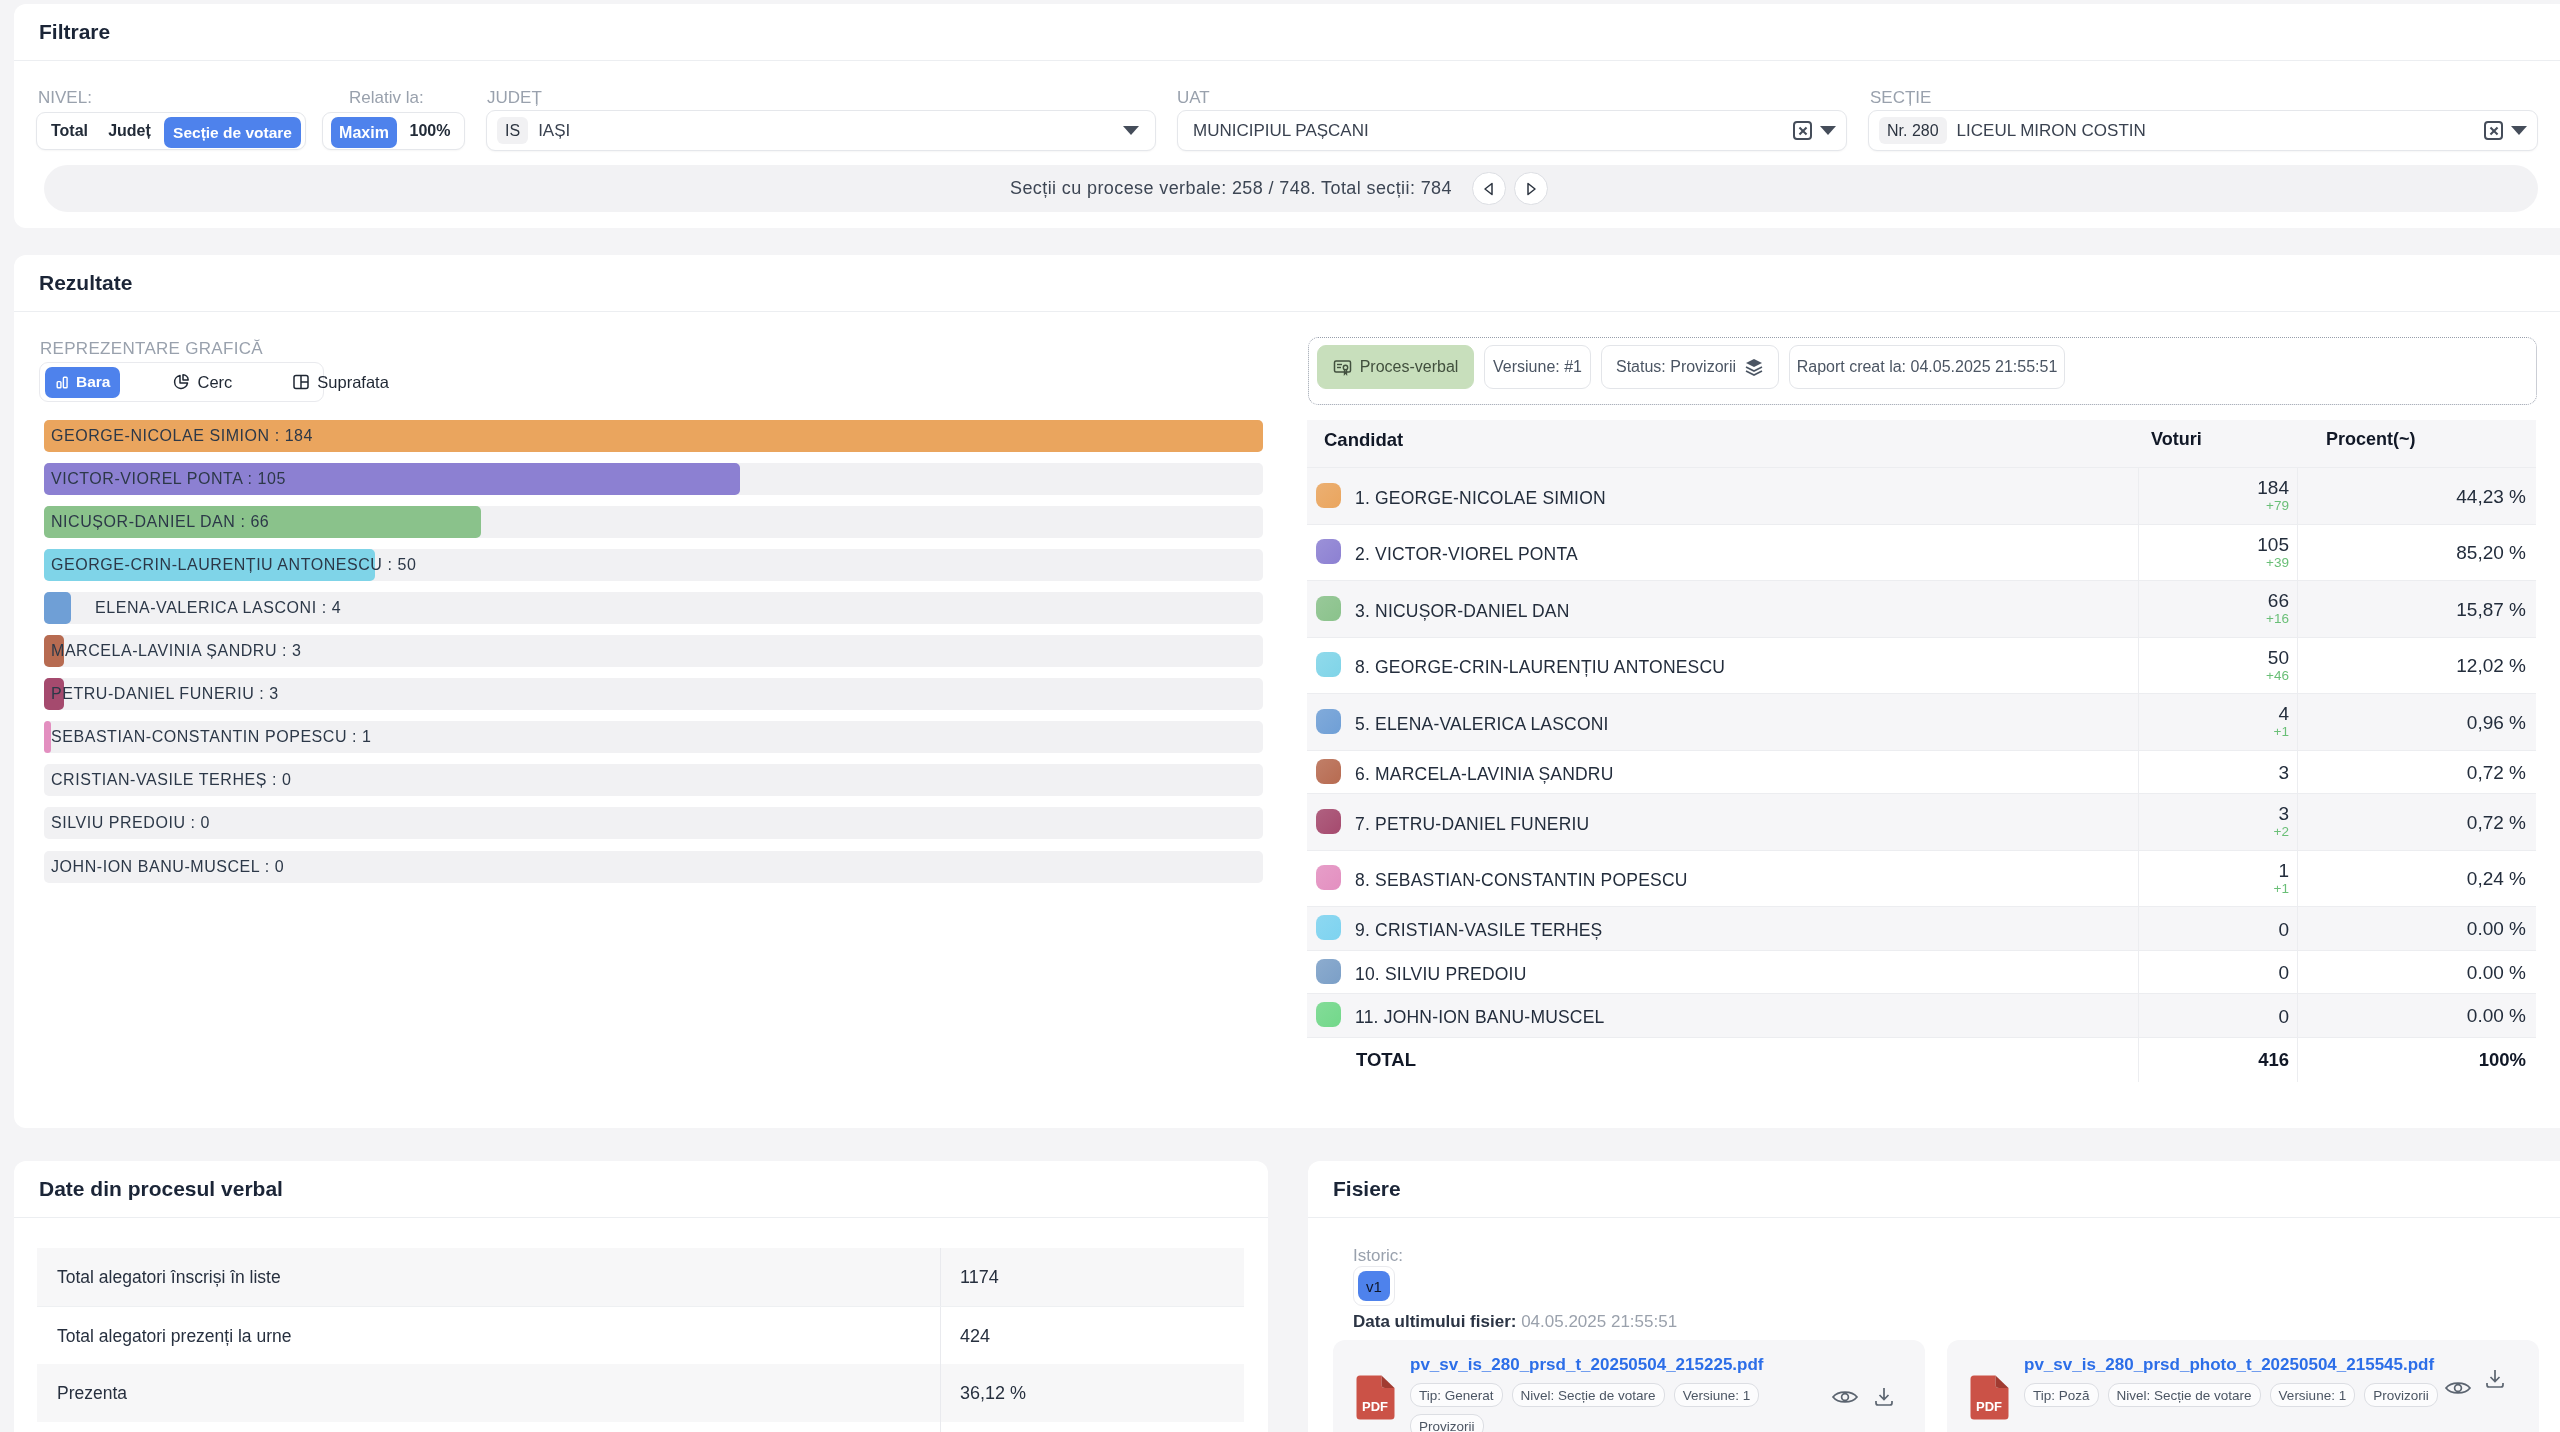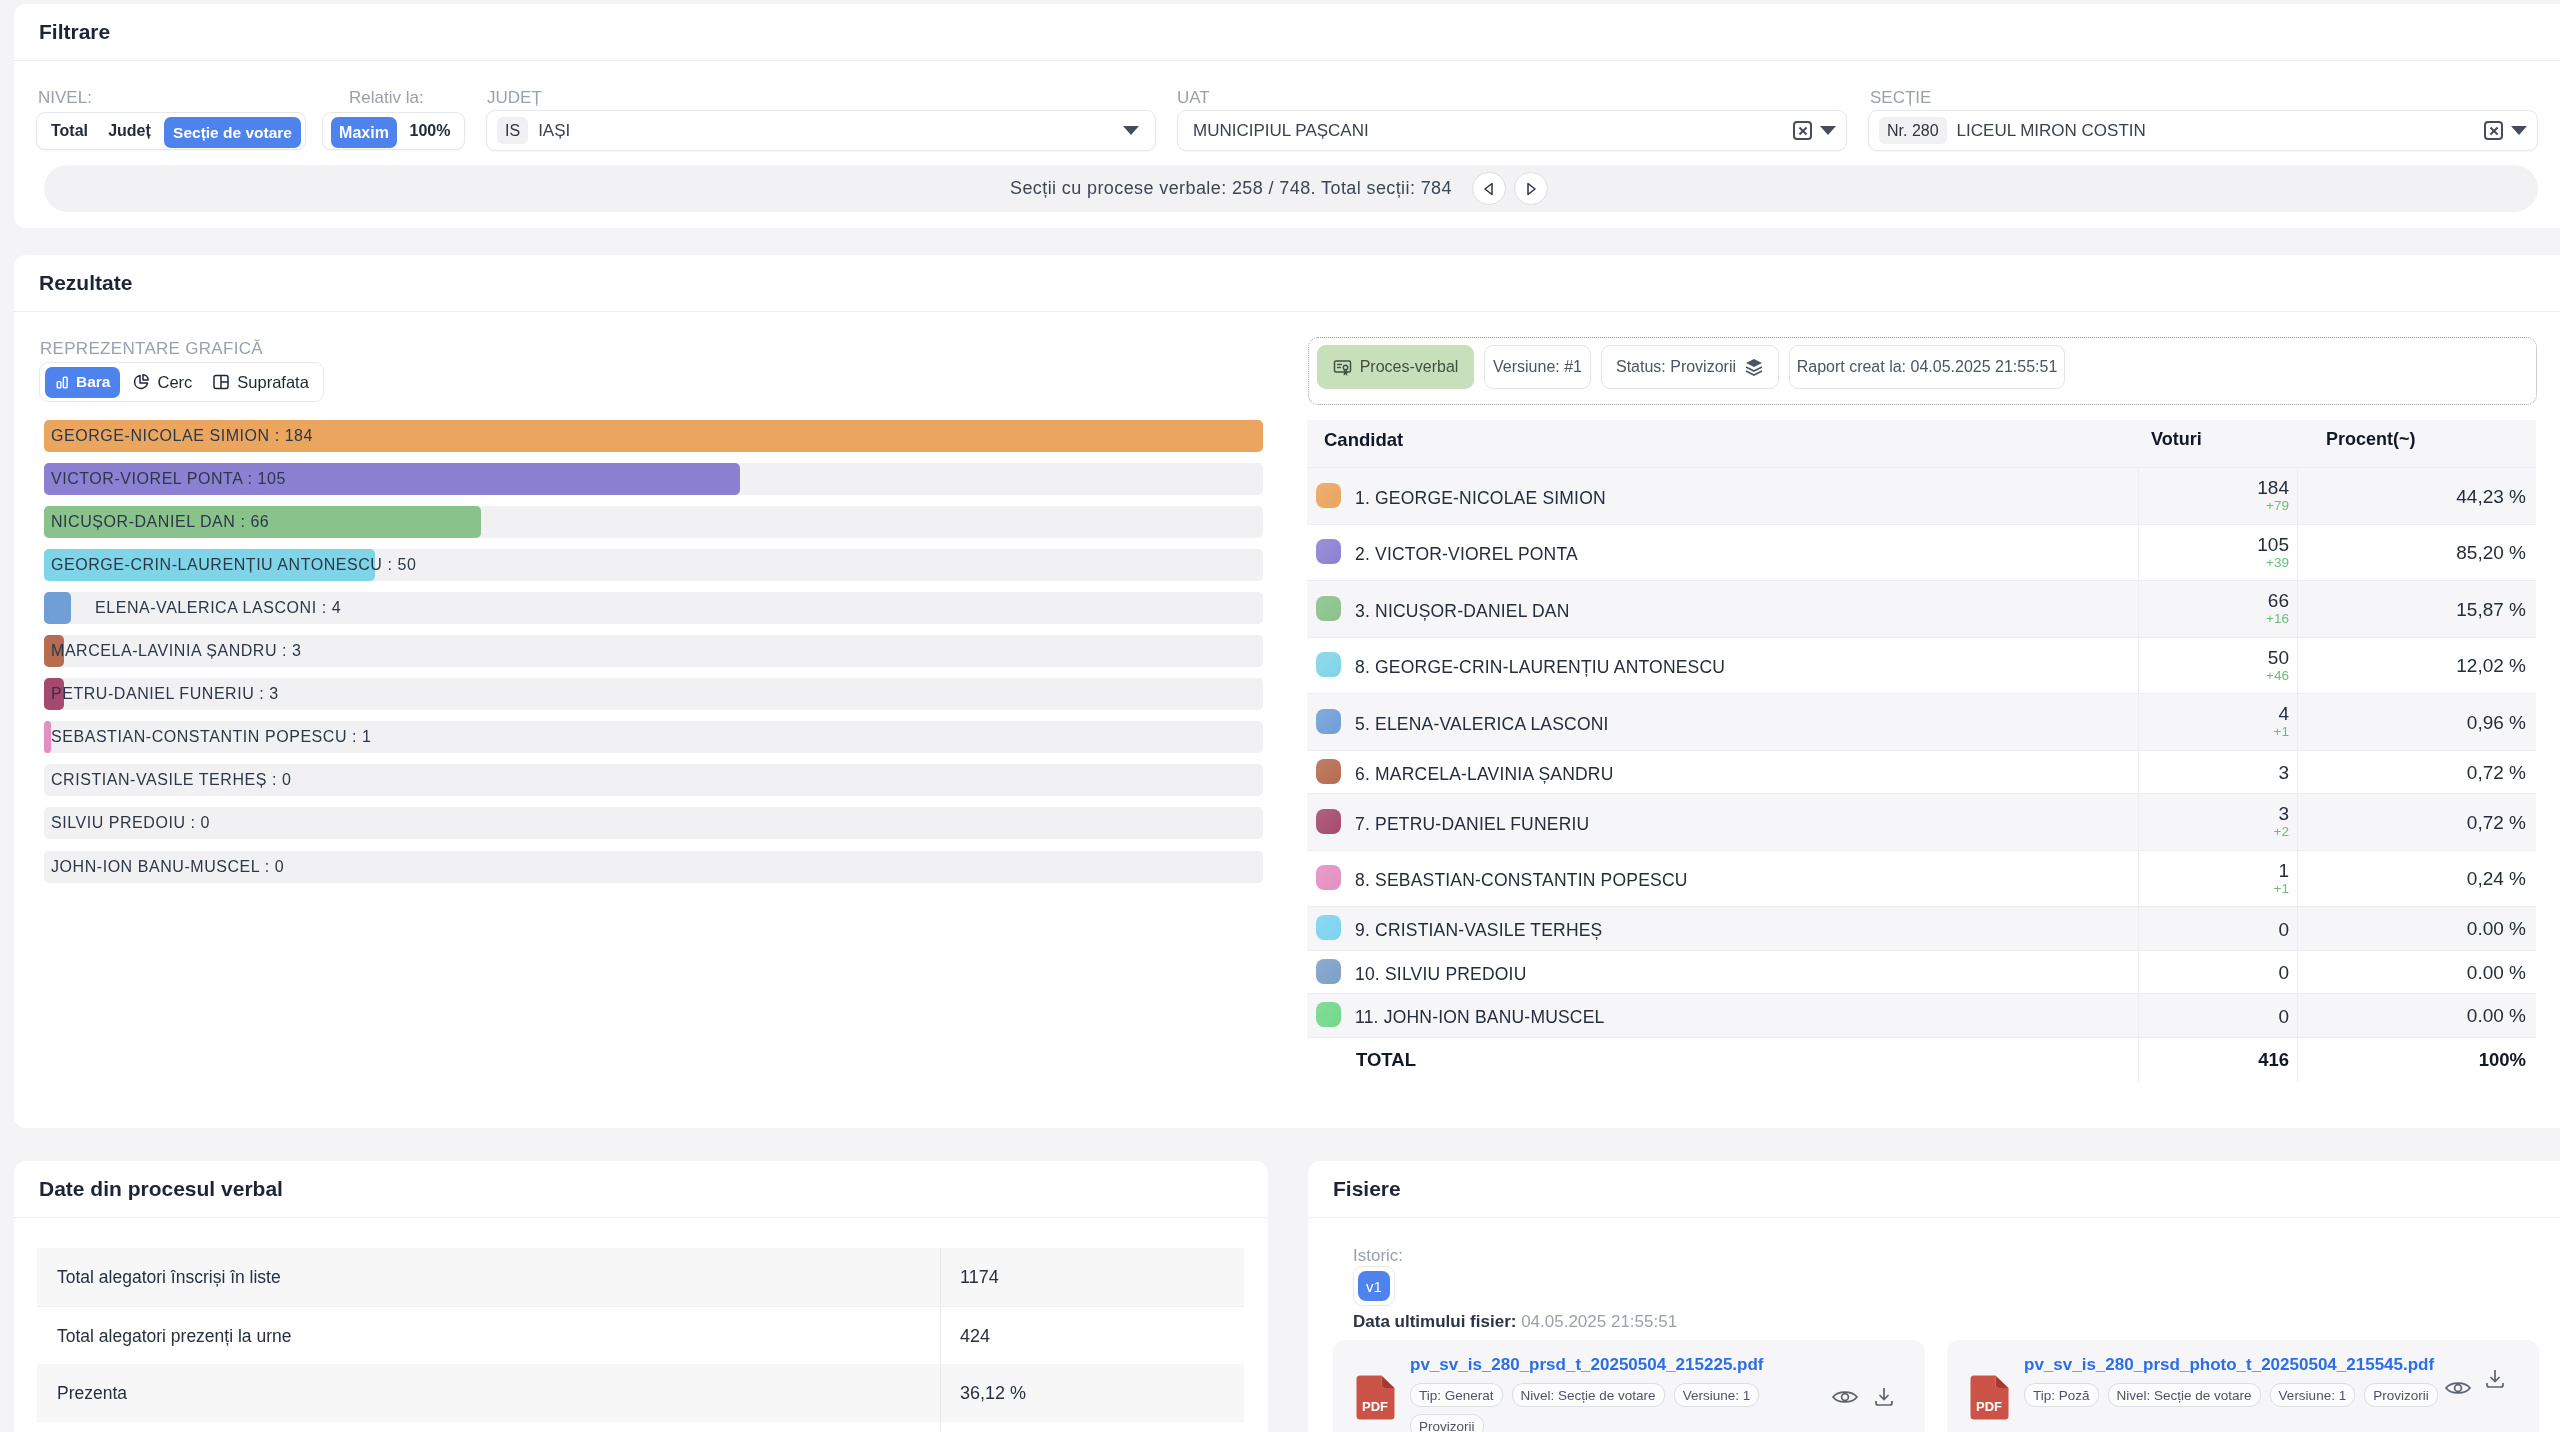--- a/index.html
+++ b/index.html
@@ -29,21 +29,21 @@
   #secbar { position:absolute; left:30px; top:161px; width:2494px; height:47px; background:#f2f2f4; border-radius:24px;
      display:flex; align-items:center; justify-content:center; gap:20px; padding-right:24px; }
   #secbar .t { font-size:18px; color:#3d4654; letter-spacing:0.4px; }
   .pgbtn { width:34px; height:33px; background:#fff; border:1px solid #dcdee3; border-radius:17px;
      display:flex; align-items:center; justify-content:center; }
 
   
   #card2 { left:14px; top:255px; width:2546px; height:873px; border-radius:12px 0 0 12px; }
   #repr { position:absolute; left:26px; top:84px; font-size:17px; color:#99a1ad; letter-spacing:0.3px; }
   #tabs { position:absolute; left:25px; top:107px; width:285px; height:40px; border:1px solid #e9eaee; border-radius:9px;
-     background:#fff; display:flex; align-items:center; padding:0 5px; }
+     background:#fff; display:flex; align-items:center; padding:0 5px;gap:40px; }
   .tab { display:flex; align-items:center; gap:7px; font-size:16.5px; font-weight:500; color:#1f2733; }
   #tabs .bluepill { gap:6px; padding:0 10px; font-size:15.5px; }
   .bars { position:absolute; left:30px; top:165px; width:1219px; }
   .track { position:absolute; left:0; width:1219px; height:32px; background:#f1f1f3; border-radius:5px; }
   .bar  { position:absolute; left:0; height:32px; border-radius:5px; }
   .blabel { position:absolute; left:7px; top:0; height:32px; display:flex; align-items:center; font-size:16px; color:#2c3848; white-space:nowrap; letter-spacing:0.55px; }
   
   #dashed { position:absolute; left:1294px; top:82px; width:1229px; height:68px; border:1.7px dotted #979eab; border-radius:10px; }
   .chip { position:absolute; top:7px; height:44px; border:1px solid #e3e5e9; background:#fff; border-radius:9px;
      display:flex; align-items:center; justify-content:center; font-size:16px; color:#4b5563; gap:8px; white-space:nowrap; }
@@ -342,21 +342,21 @@
       <div class="dvline"></div>
     </div>
 </div>
 
 <div class="card" id="card4">
   <div class="chead">
       <span class="ctitle">Fisiere</span>
     </div>
   <div class="glabel" style="position:absolute; left:45px; top:85px;">Istoric:</div>
   <div style="position:absolute; left:45px; top:105px; width:42px; height:40px; border:1px solid #e9eaee; border-radius:9px; background:#fff; display:flex; align-items:center; justify-content:center;">
-    <span style="width:32px; height:30px; background:#4e82ec; border-radius:8px; color:#ffffff; font-size:15px; display:flex; align-items:center; justify-content:center;">v1</span>
+    <span style="width:32px; height:30px; background:#4e82ec; border-radius:8px; color:#0f172a; font-size:15px; display:flex; align-items:center; justify-content:center;">v1</span>
   </div>
   <div style="position:absolute; left:45px; top:151px; font-size:17px; color:#2b3444; font-weight:bold;">Data ultimului fisier: <span style="font-weight:normal; color:#9aa1ac;">04.05.2025 21:55:51</span></div>
 
   <div class="fcard" style="left:25px; width:592px;">
     <svg style="position:absolute; left:23px; top:35px;" width="39" height="45" viewBox="0 0 39 45">
       <path d="M0.5 4 Q0.5 0.5 4 0.5 L25.5 0.5 L25.5 9.5 Q25.5 13 29 13 L38.5 13 L38.5 41 Q38.5 44.5 35 44.5 L4 44.5 Q0.5 44.5 0.5 41 Z" fill="#cb5247"></path>
       <path d="M25.5 0.5 L38.5 13 L29 13 Q25.5 13 25.5 9.5 Z" fill="#a13b31"></path>
       <text x="19" y="36" font-size="13" font-weight="bold" fill="#fff" text-anchor="middle" font-family="Liberation Sans">PDF</text>
     </svg>
     <div class="fname" style="position:absolute; left:77px; top:15px;">pv_sv_is_280_prsd_t_20250504_215225.pdf</div>

